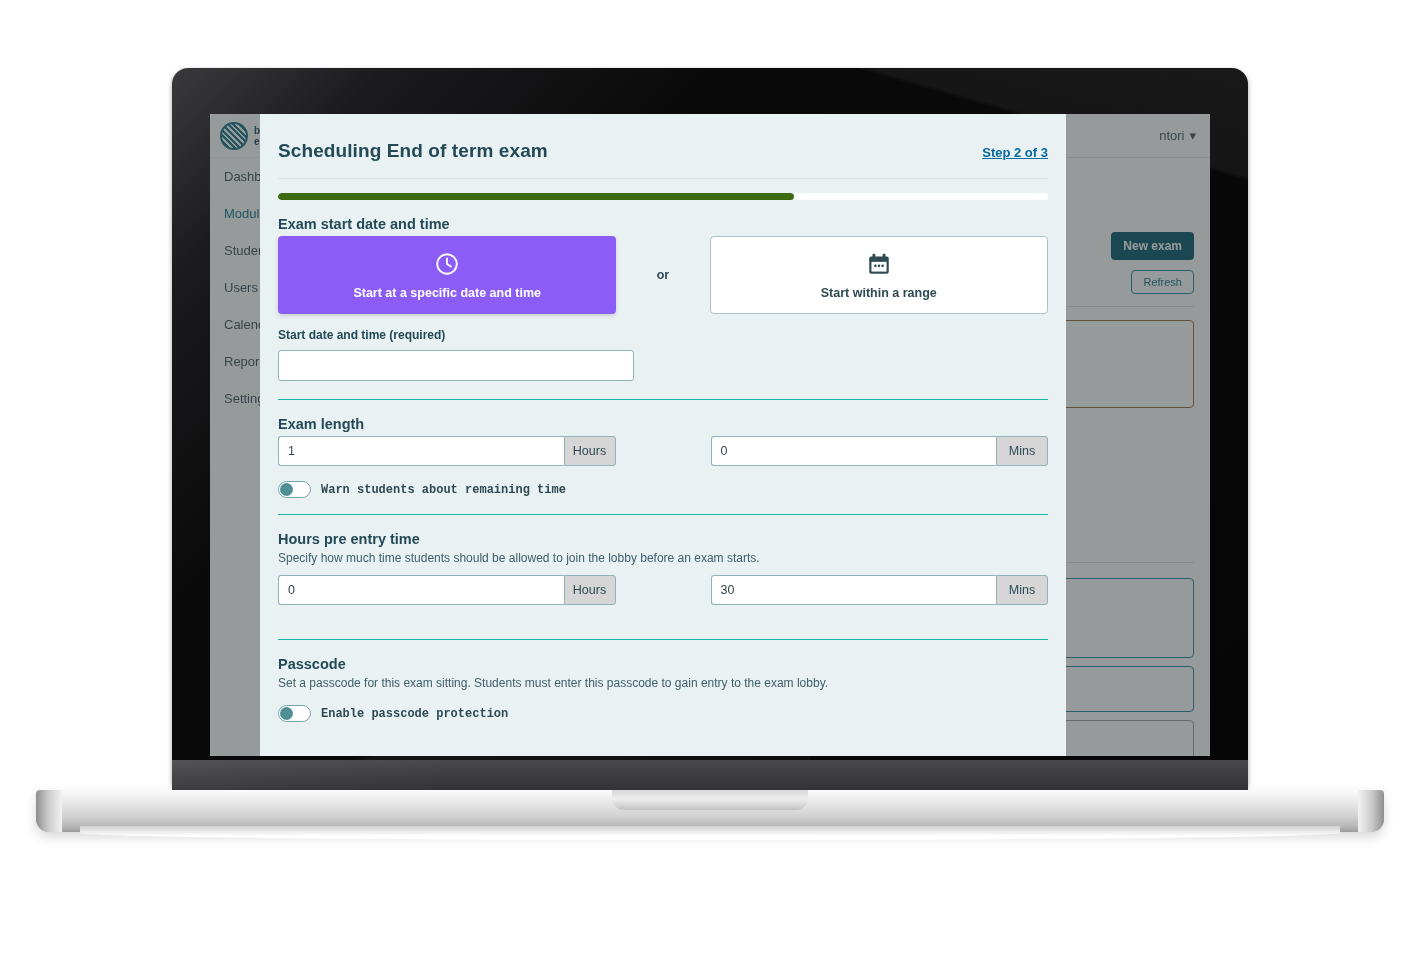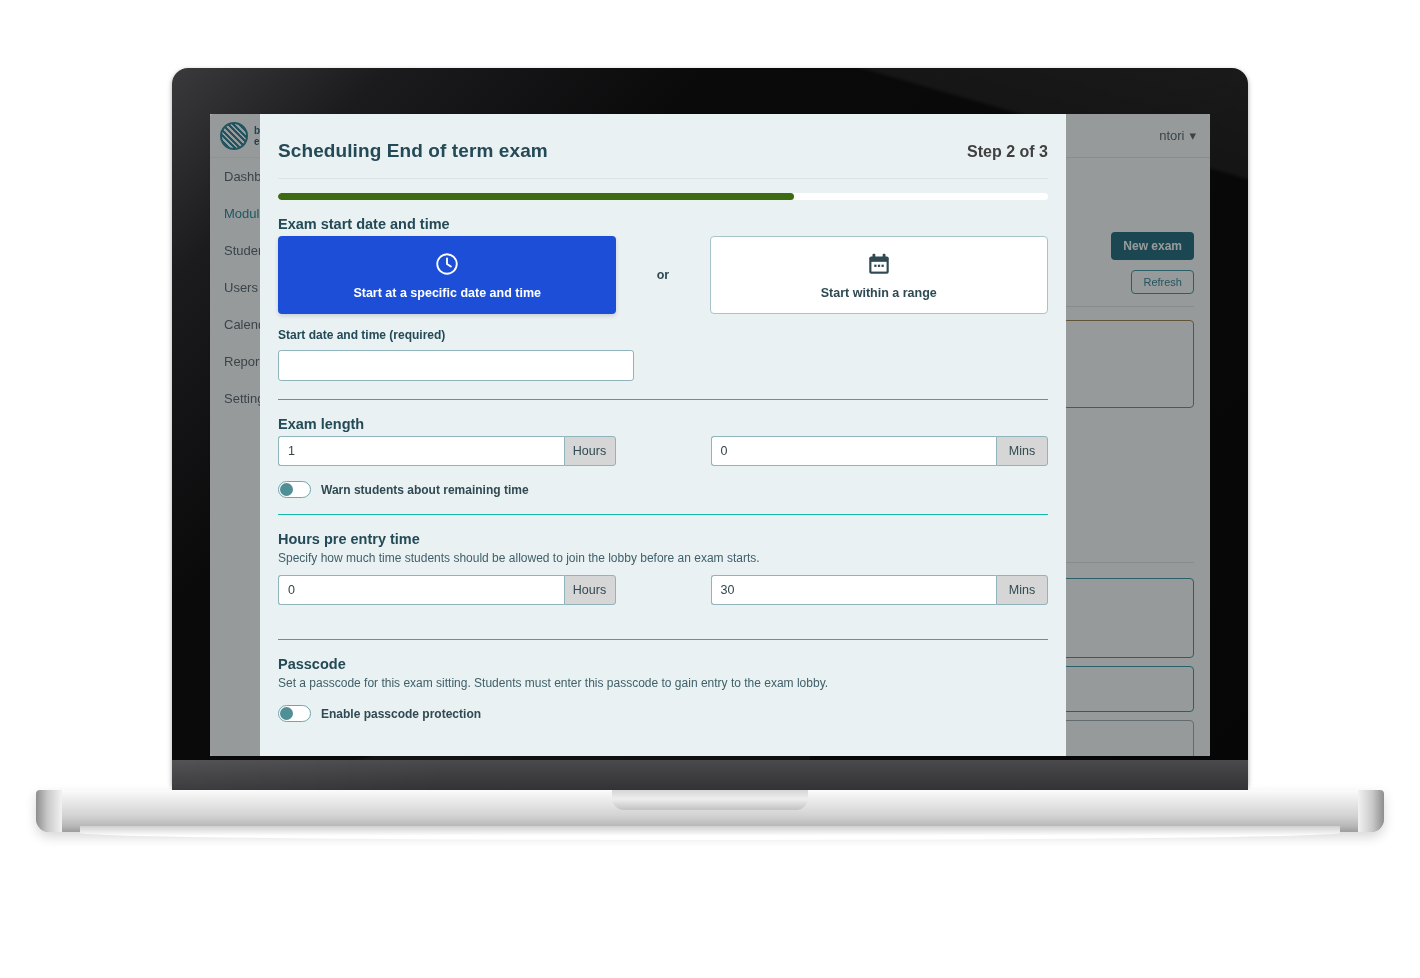--- a/index.html
+++ b/index.html
@@ -271,23 +271,24 @@
     padding: 26px 0 16px 0;
     border-bottom: 1px solid #dbe5e7;
   }
   #modal-title {
     font-size: 19px;
     font-weight: 700;
     color: #234a56;
     letter-spacing: .1px;
   }
   #modal-step {
-    font-size: 16px;
-    font-weight: 700;
-    color: #404040;
+    font-size: 13px;
+    font-weight: 700;
+    color: #0369a1;
+    text-decoration: underline;
   }
 
   #progress-track {
     height: 7px;
     background: #ffffff;
     border-radius: 4px;
     margin: 14px 0 0 0;
     overflow: hidden;
   }
   #progress-fill {
@@ -323,21 +324,21 @@
     border-radius: 4px;
     display: flex;
     flex-direction: column;
     align-items: center;
     justify-content: center;
     gap: 5px;
     box-sizing: border-box;
     cursor: pointer;
   }
   .start-card.selected {
-    background: #1d4ed8;
+    background: #8b5cf6;
     color: #ffffff;
     box-shadow: 0 2px 4px rgba(0,0,0,.14);
   }
   .start-card.unselected {
     background: #ffffff;
     color: #2f4a52;
     border: 1px solid #a8c3c9;
   }
   .start-card .card-label {
     font-size: 12.5px;
@@ -434,20 +435,21 @@
     position: absolute;
     left: 1px; top: 1px;
     width: 13px; height: 13px;
     border-radius: 50%;
     background: #4f8f95;
   }
   .toggle-label {
     font-size: 12px;
     font-weight: 700;
     color: #2f4a52;
+    font-family: Liberation Mono, monospace;
   }
 </style>
 </head>
 <body>
 
 <div id="laptop-mockup">
 
   <div id="laptop-screen-bezel">
     <div id="bezel-glare"></div>
     <div id="bezel-glare2"></div>

